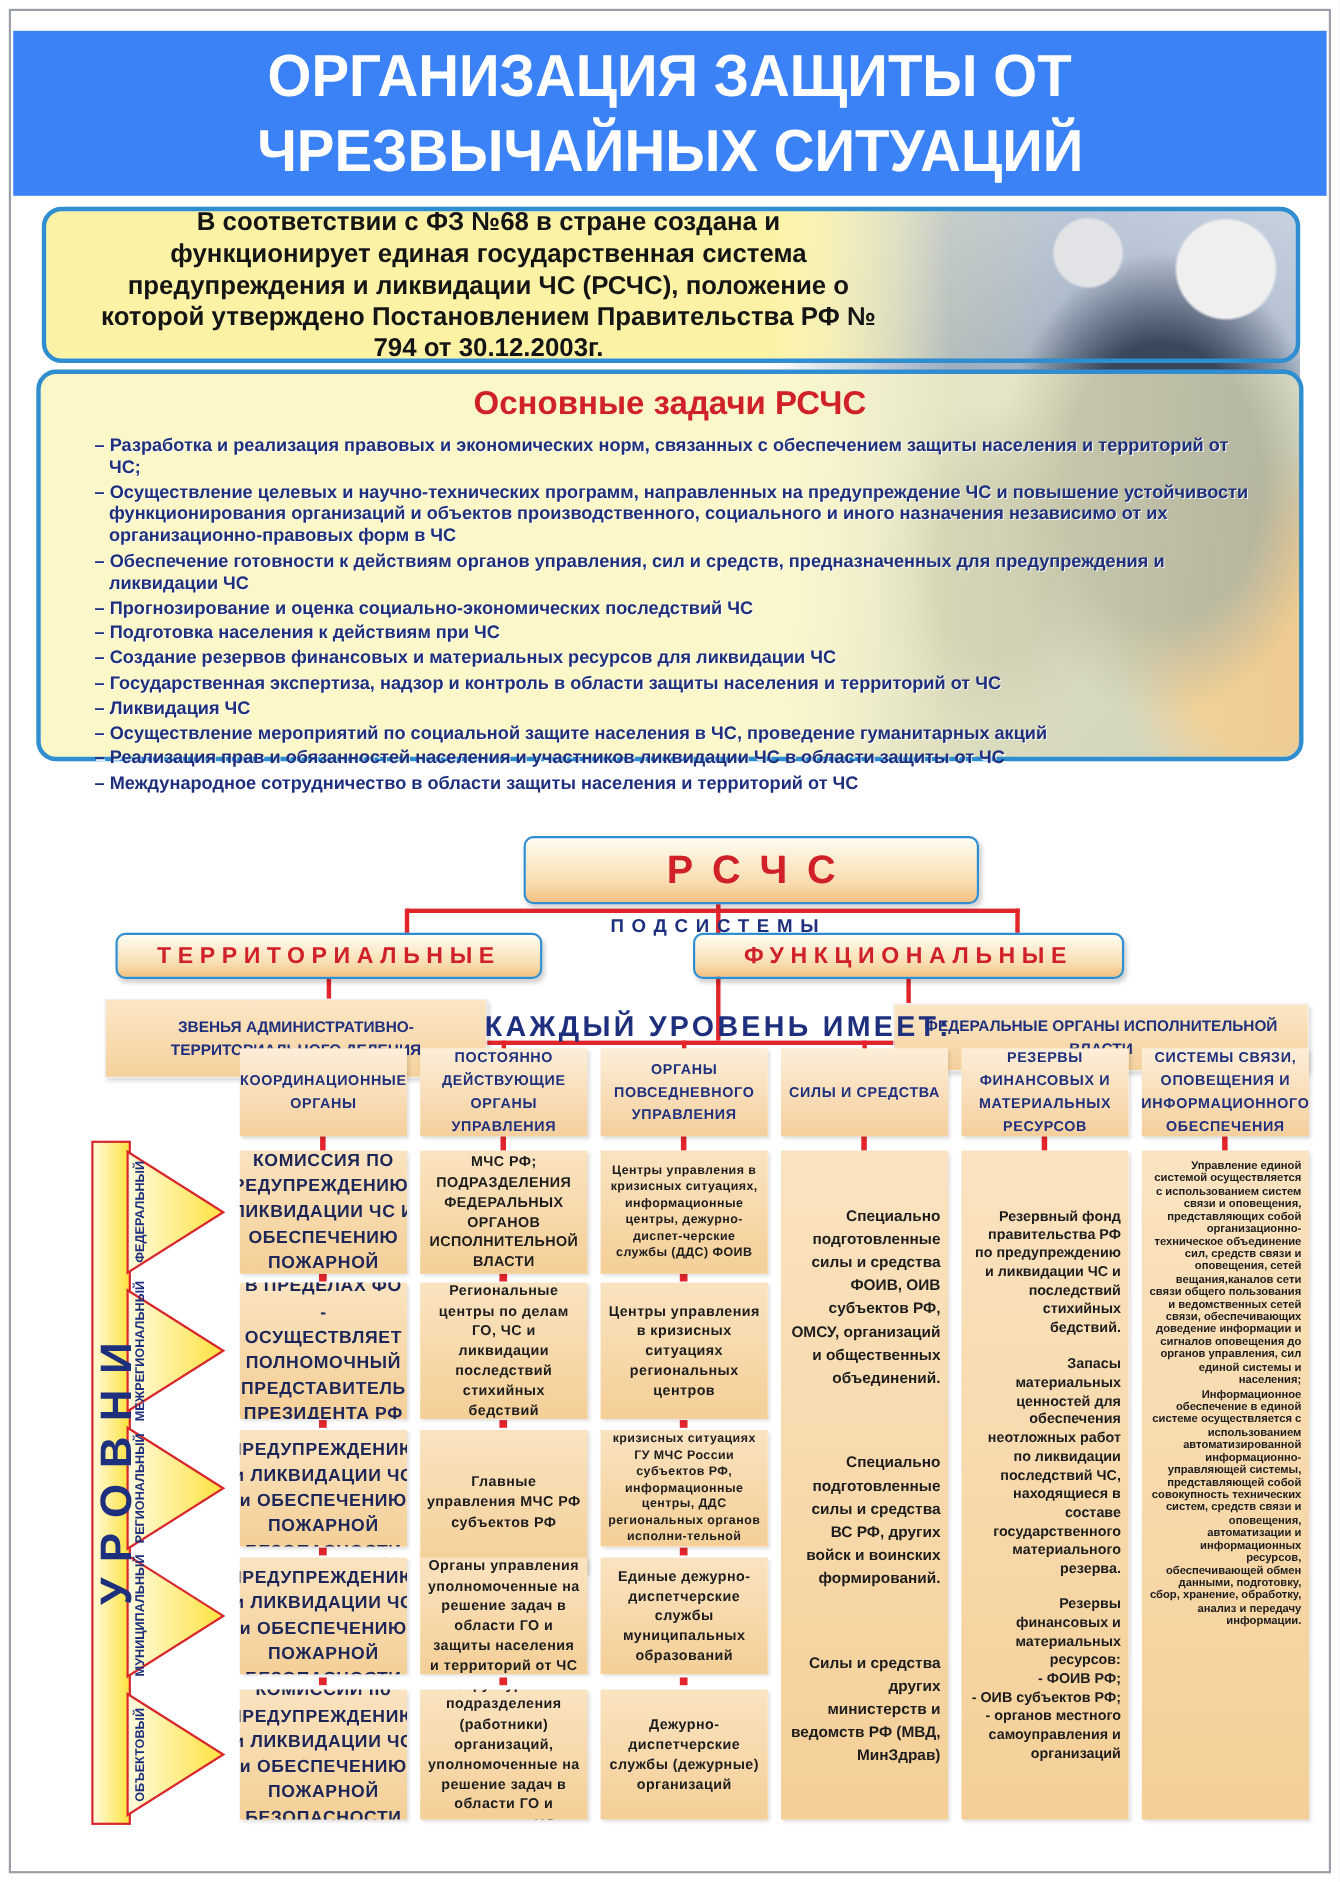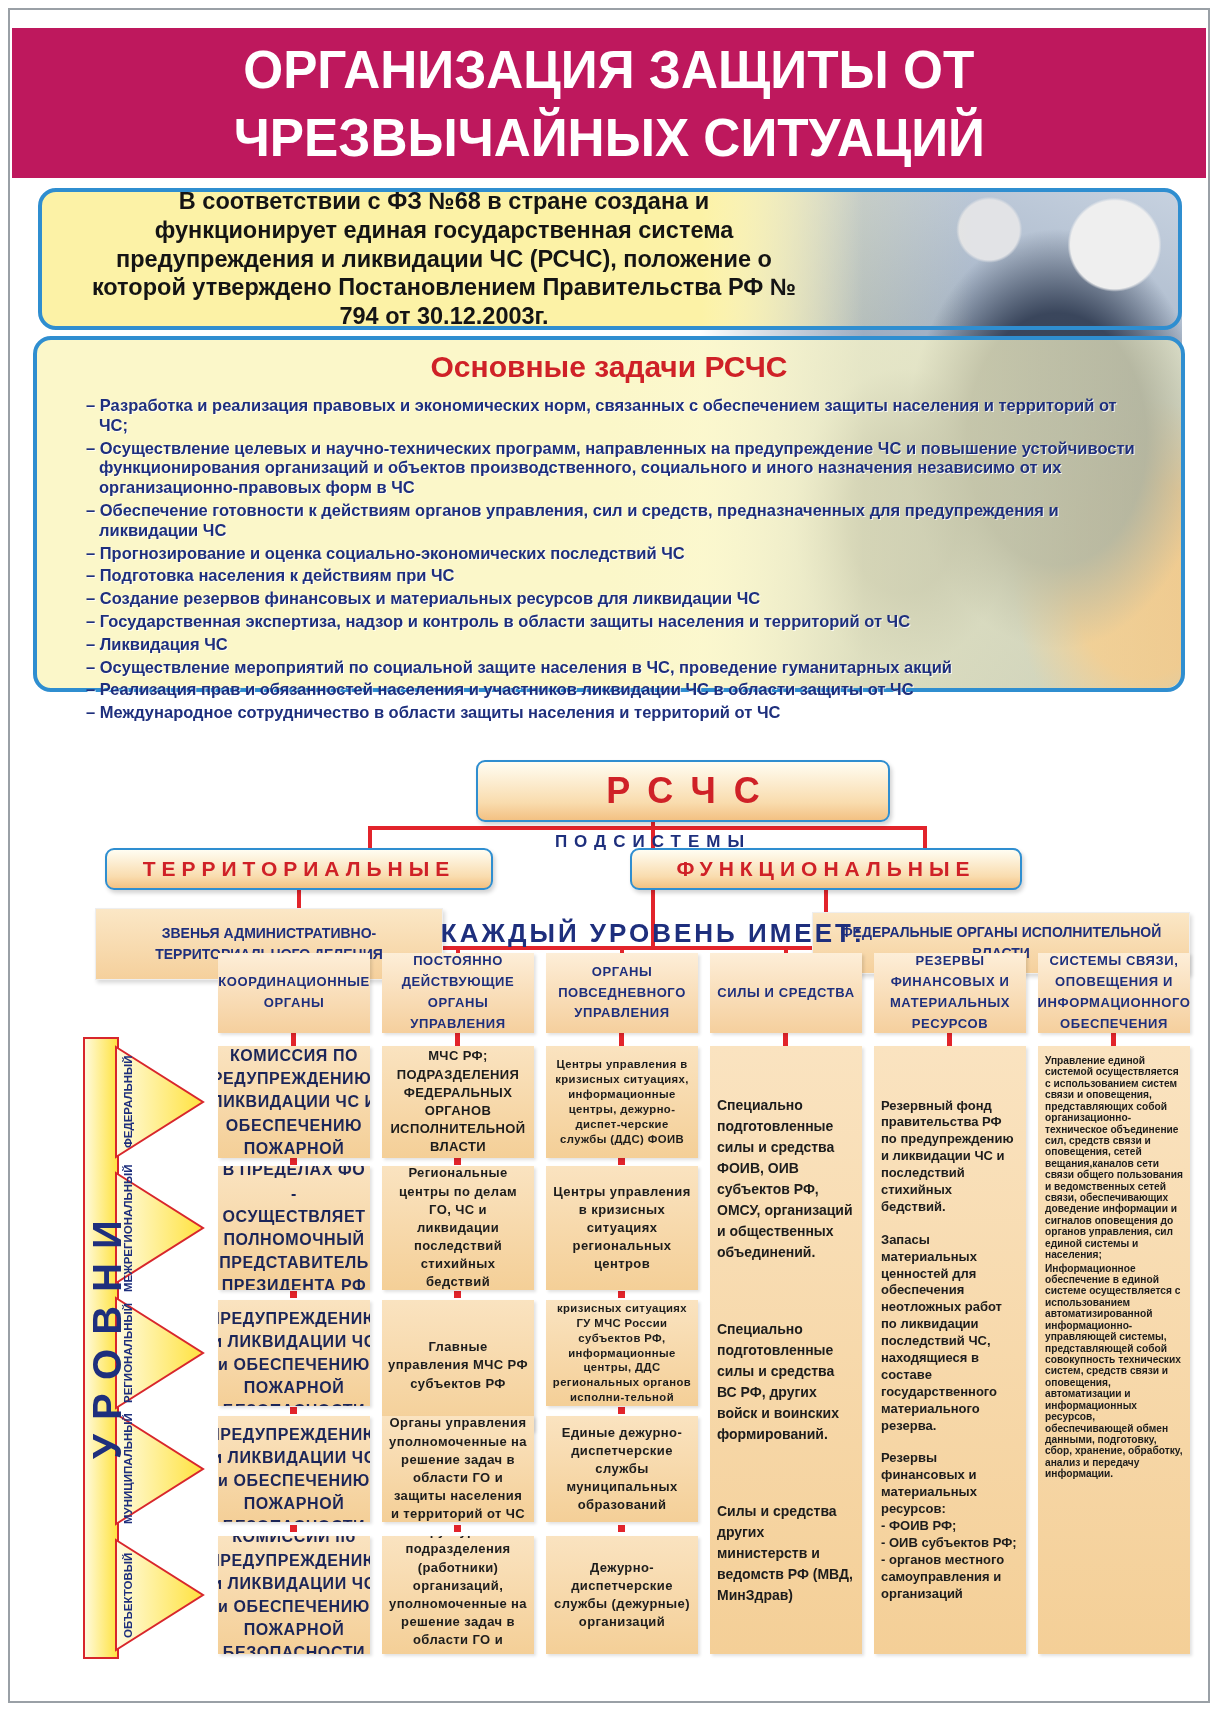--- a/index.html
+++ b/index.html
@@ -1,21 +1,21 @@
 <!DOCTYPE html>
 <html><head>
 <meta charset="utf-8">
 <style>
   * { margin:0; padding:0; box-sizing:border-box; }
   body { background:#e8e8e8; font-family:"Liberation Sans", sans-serif; }
   .page { position:relative; width:1218px; height:1711px; background:#ffffff; margin:0 auto; overflow:hidden; }
   .frame { position:absolute; left:8px; top:8px; right:8px; bottom:8px; border:2px solid #9aa0a6; pointer-events:none; z-index:50; }
 
   
-  .title-band { position:absolute; left:12px; top:28px; width:1194px; height:150px; background:#be185d;
+  .title-band { position:absolute; left:12px; top:28px; width:1194px; height:150px; background:#3b82f6;
     display:flex; flex-direction:column; justify-content:center; align-items:center; z-index:2; }
   .title-band .tl { color:#fff; font-weight:700; font-size:54px; line-height:1.26; letter-spacing:0px;
     transform:scaleX(.95); white-space:nowrap; }
 
   
   .photo { position:absolute; left:700px; top:190px; width:482px; height:498px; border-radius:16px; z-index:1;
     background:
       radial-gradient(circle at 86% 11%, #efefef 0 44px, rgba(239,239,239,0) 47px),
       radial-gradient(circle at 60% 8%, #e2e3e6 0 30px, rgba(226,227,230,0) 33px),
       radial-gradient(ellipse 150px 210px at 74% 50%, rgba(52,64,86,.95) 0 60%, rgba(52,64,86,0) 100%),
@@ -58,21 +58,21 @@
     background:linear-gradient(180deg,#fdeed8 0%,#f5cf9d 100%); box-shadow:2px 2px 3px rgba(0,0,0,.12);
     color:#1e2f7d; font-weight:700; font-size:13px; line-height:1.6; letter-spacing:.6px; padding:4px; }
   .cell { position:absolute; z-index:4; display:flex; align-items:center; justify-content:center; text-align:center;
     background:linear-gradient(180deg,#fae3c0 0%,#f4cf97 100%); box-shadow:2px 2px 3px rgba(0,0,0,.12);
     padding:5px 6px; overflow:hidden; }
   .cell.c1 { color:#1b2558; font-weight:700; font-size:16px; line-height:1.45; letter-spacing:.6px; }
   .cell.c23 { color:#1c1c1c; font-weight:700; font-size:13px; line-height:1.4; letter-spacing:.4px; }
   .cell.small { font-size:11.3px; line-height:1.32; }
   .tallcell { position:absolute; z-index:4; background:linear-gradient(180deg,#fae3c0 0%,#f4cf97 100%);
     box-shadow:2px 2px 3px rgba(0,0,0,.12); display:flex; flex-direction:column; justify-content:center;
-    text-align:left; padding:8px 7px; overflow:hidden; color:#1c1c1c; font-weight:700; }
+    text-align:right; padding:8px 7px; overflow:hidden; color:#1c1c1c; font-weight:700; }
   .tallcell p { white-space:pre-line; }
   .tallcell.c4 p { font-size:14px; line-height:1.5; margin:28px 0; }
   .tallcell.c5 p { font-size:13px; line-height:1.3; margin:8px 0; }
   .tallcell.c6 { justify-content:flex-start; }
   .tallcell.c6 p { font-size:10.2px; line-height:1.12; margin:1px 0; }
 
   
   .levels-svg { position:absolute; left:82px; top:1036px; z-index:3; }
   .vtext { position:absolute; z-index:5; writing-mode:vertical-rl; transform:rotate(180deg);
     display:flex; align-items:center; justify-content:center; color:#1e2f7d; font-weight:700; }

